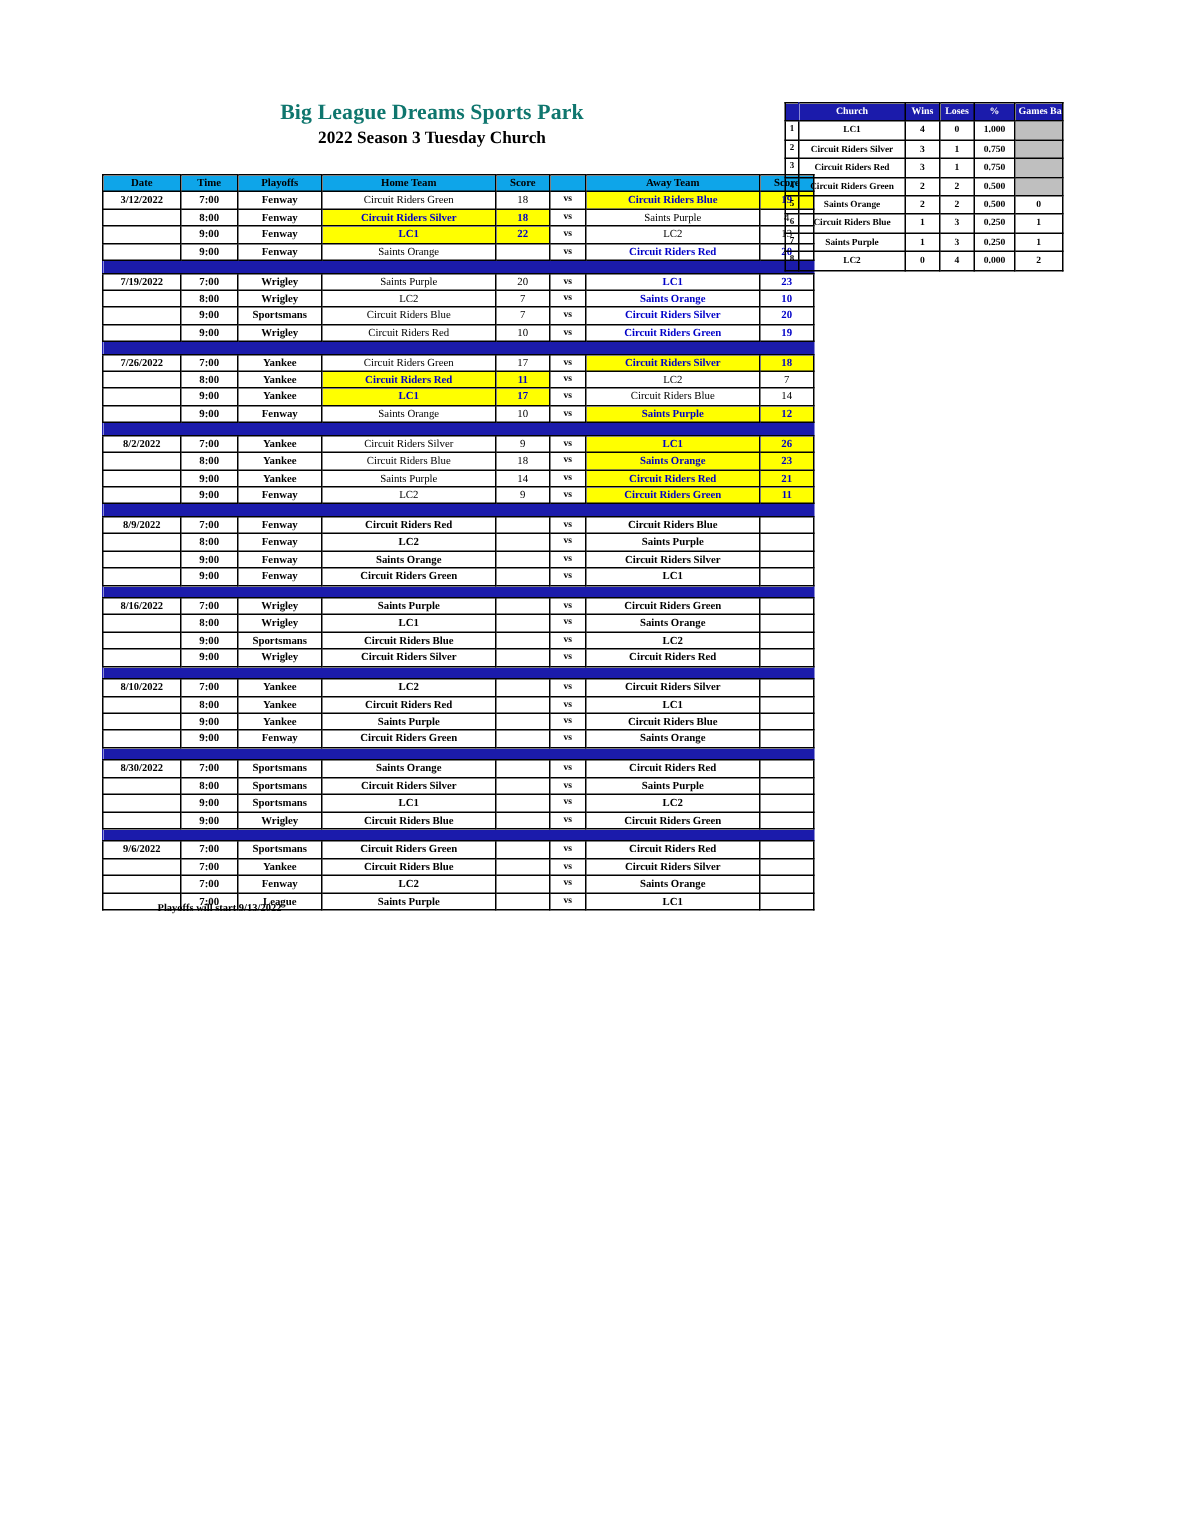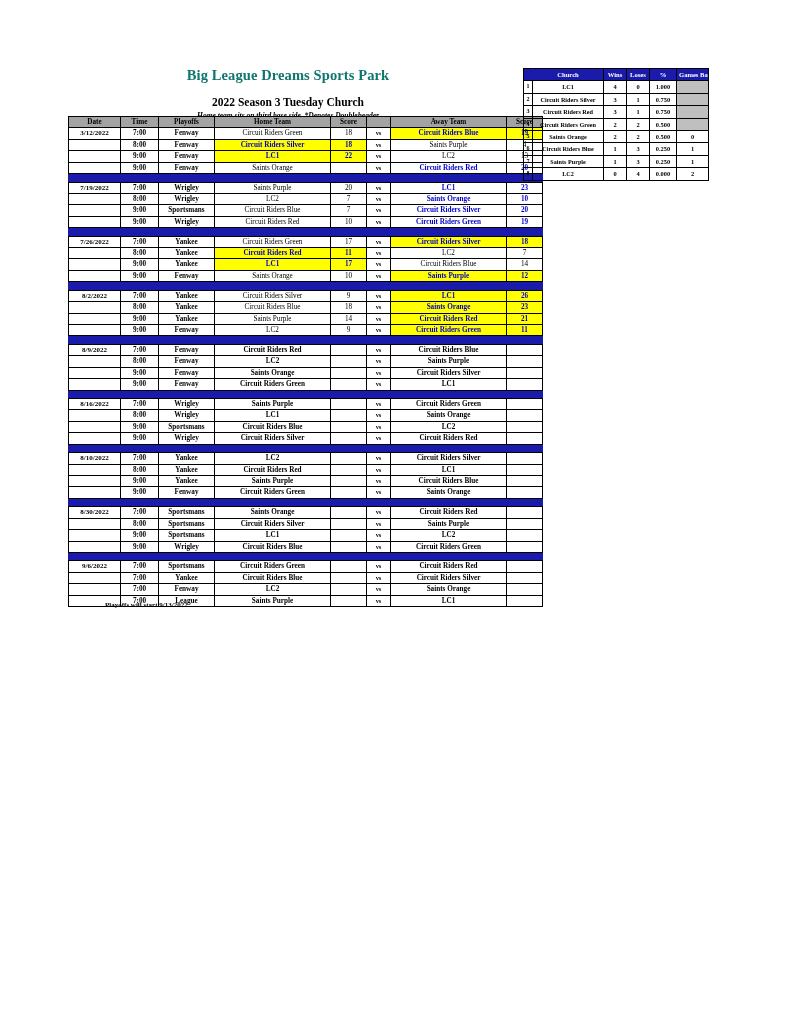--- a/index.html
+++ b/index.html
@@ -36,21 +36,21 @@
     letter-spacing: 0.1px;
     color: #0f766e;
     line-height: 15px;
   }
   .title-sub {
     font-family: "Liberation Serif", serif;
     font-weight: bold;
     font-size: 11.5px;
     color: #000;
     line-height: 14px;
-    margin-top: 12px;
+    margin-top: 2px;
   }
   .title-note {
     font-family: "Liberation Serif", serif;
     font-weight: bold;
     font-style: italic;
     font-size: 7.5px;
     color: #000;
     line-height: 10px;
     margin-top: 2px;
   }
@@ -74,21 +74,21 @@
     height: 10.4px;
     line-height: 10.4px;
     text-align: center;
     vertical-align: middle;
     overflow: hidden;
     white-space: nowrap;
   }
   table.sched th {
     font-weight: bold;
     font-size: 7.2px;
-    background: #a3a3a3;
+    background: #0ea5e9;
   }
   col.c-date  { width: 52px; }
   col.c-time  { width: 38px; }
   col.c-rep   { width: 56px; }
   col.c-home  { width: 116px; }
   col.c-score { width: 36px; }
   col.c-vs    { width: 24px; }
   col.c-away  { width: 116px; }
   col.c-score2{ width: 36px; }
 
@@ -169,21 +169,20 @@
   td.s-gb-empty { background: #bfbfbf; }
 </style>
 </head>
 <body>
 
 <div id="page">
 
   <div class="titles">
     <div class="title-main">Big League Dreams Sports Park</div>
     <div class="title-sub">2022 Season 3 Tuesday Church</div>
-    <div class="title-note">Home team sits on third base side.  *Denotes Doubleheader</div>
   </div>
 
   <div class="sched-wrap">
     <table class="sched">
       <colgroup>
         <col class="c-date">
           <col class="c-time">
           <col class="c-rep">
           <col class="c-home">
         <col class="c-score">

